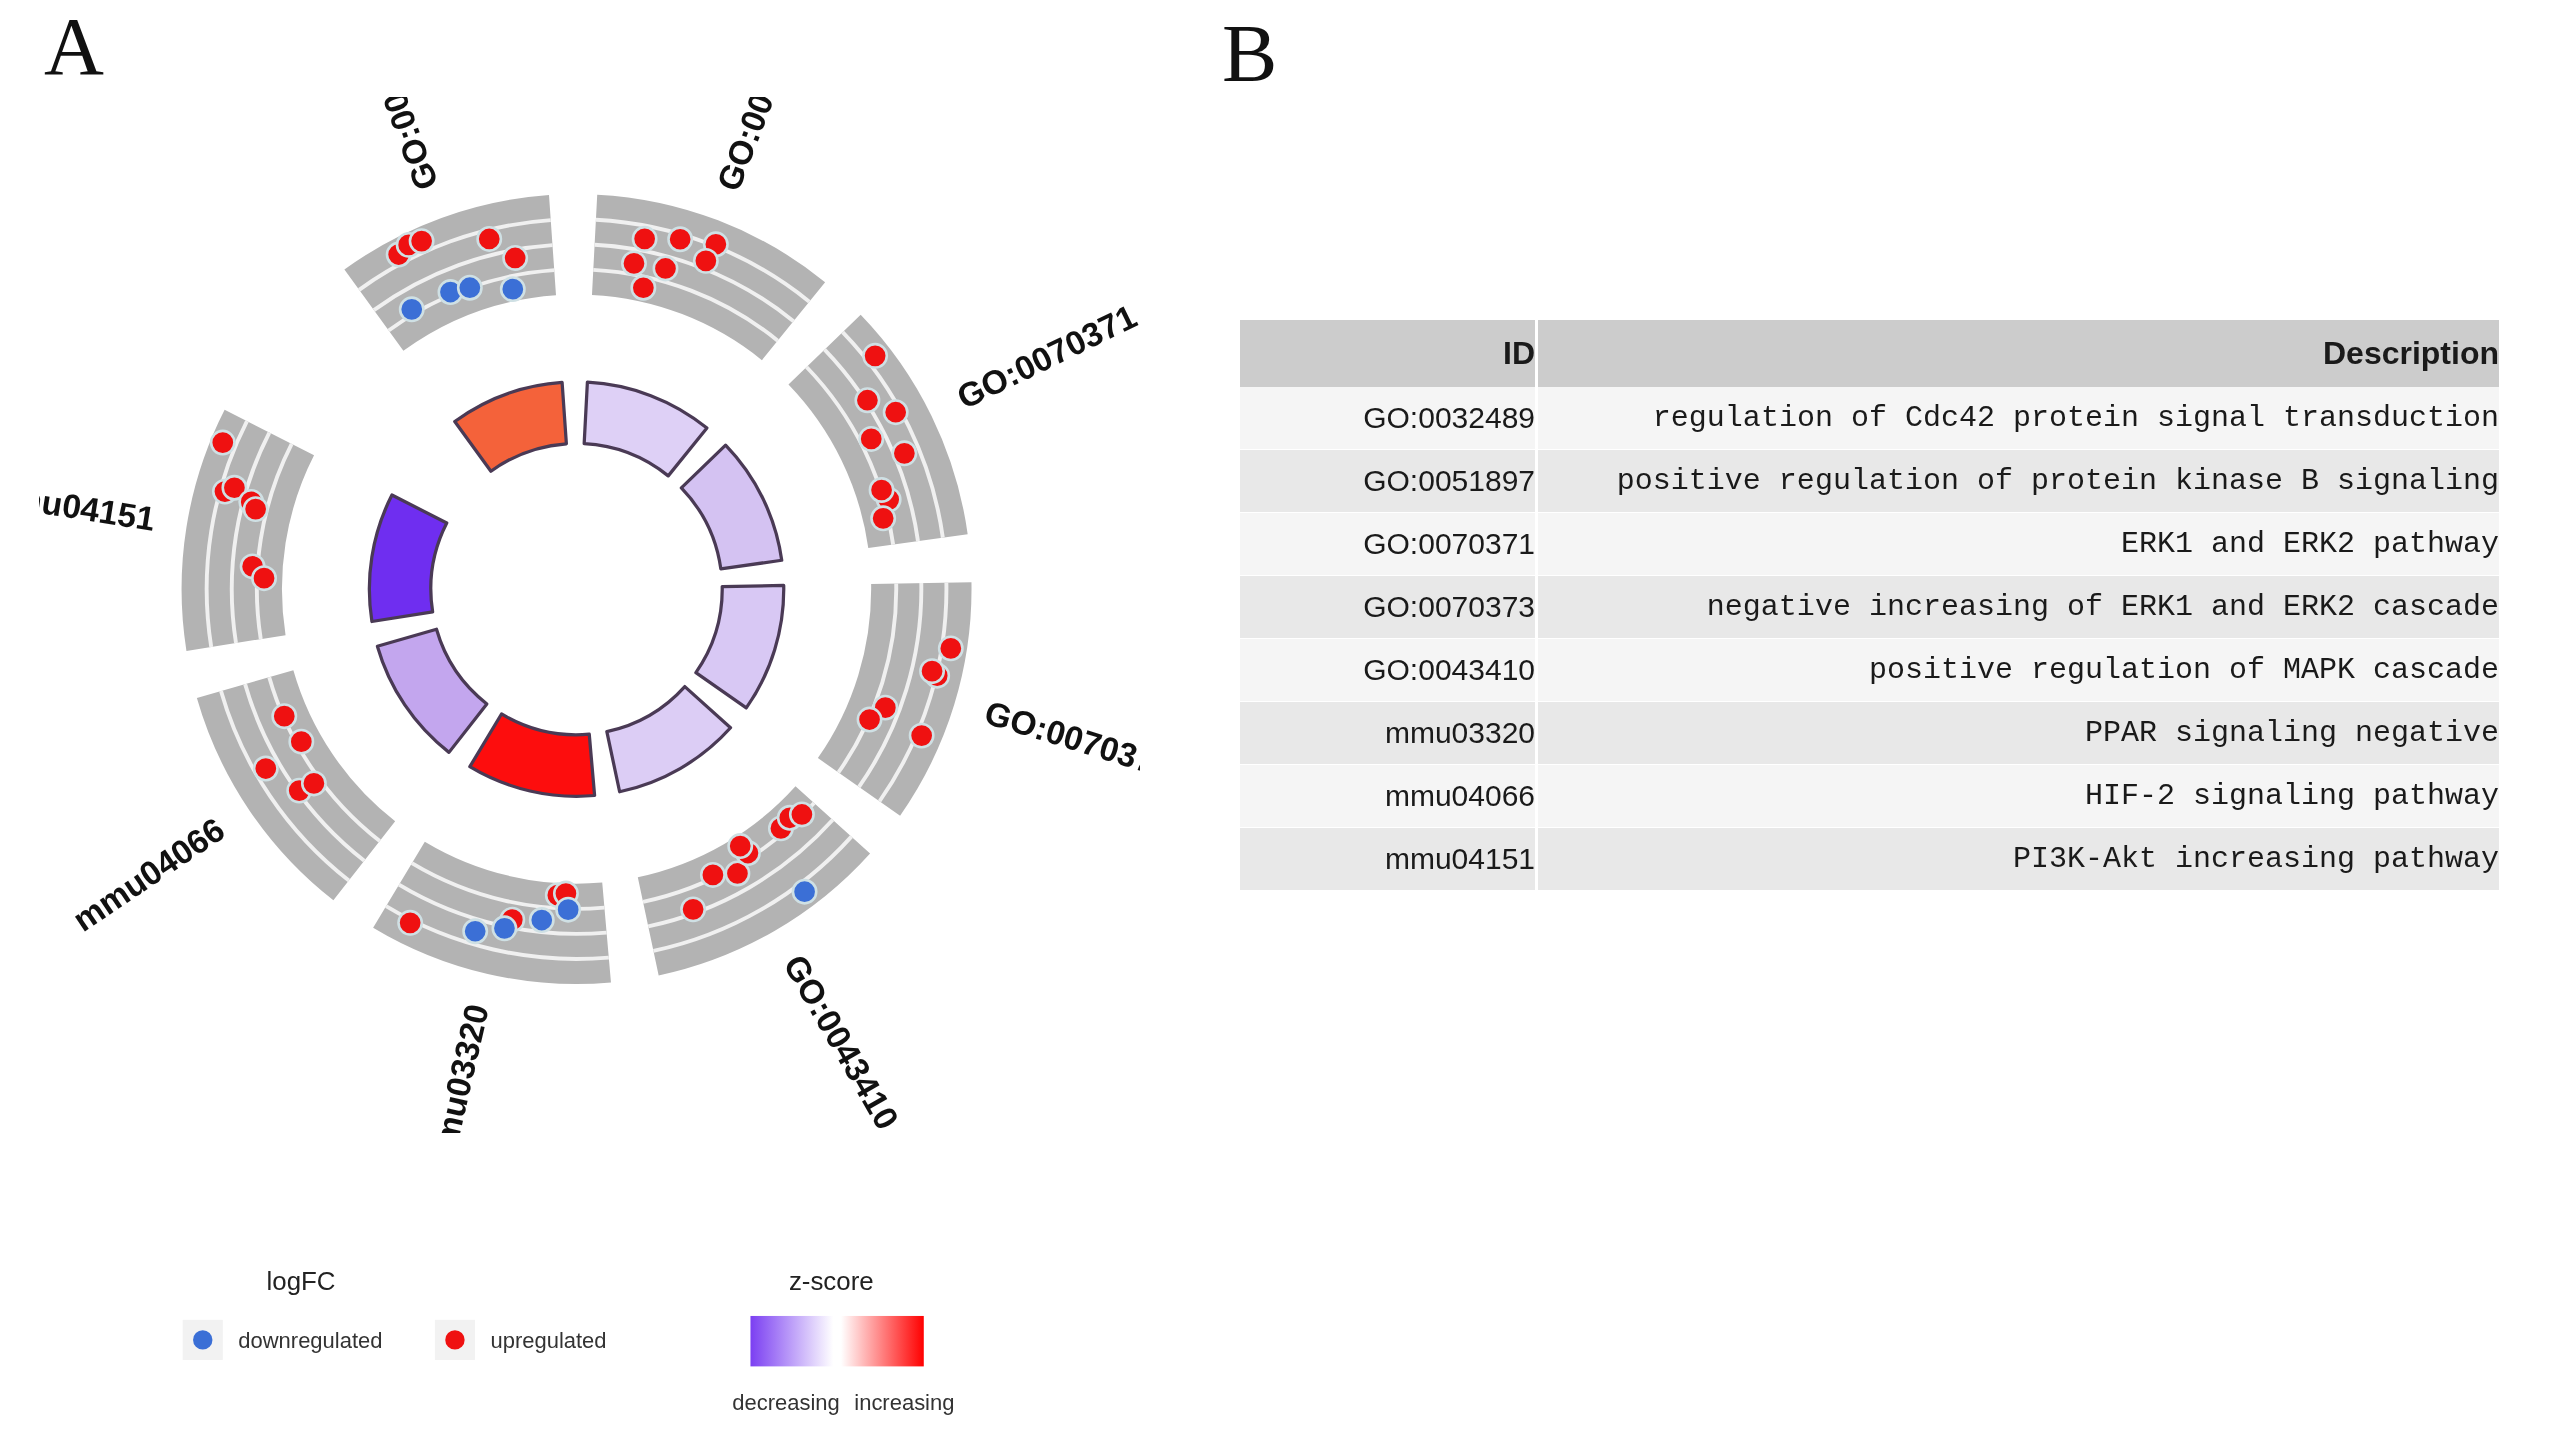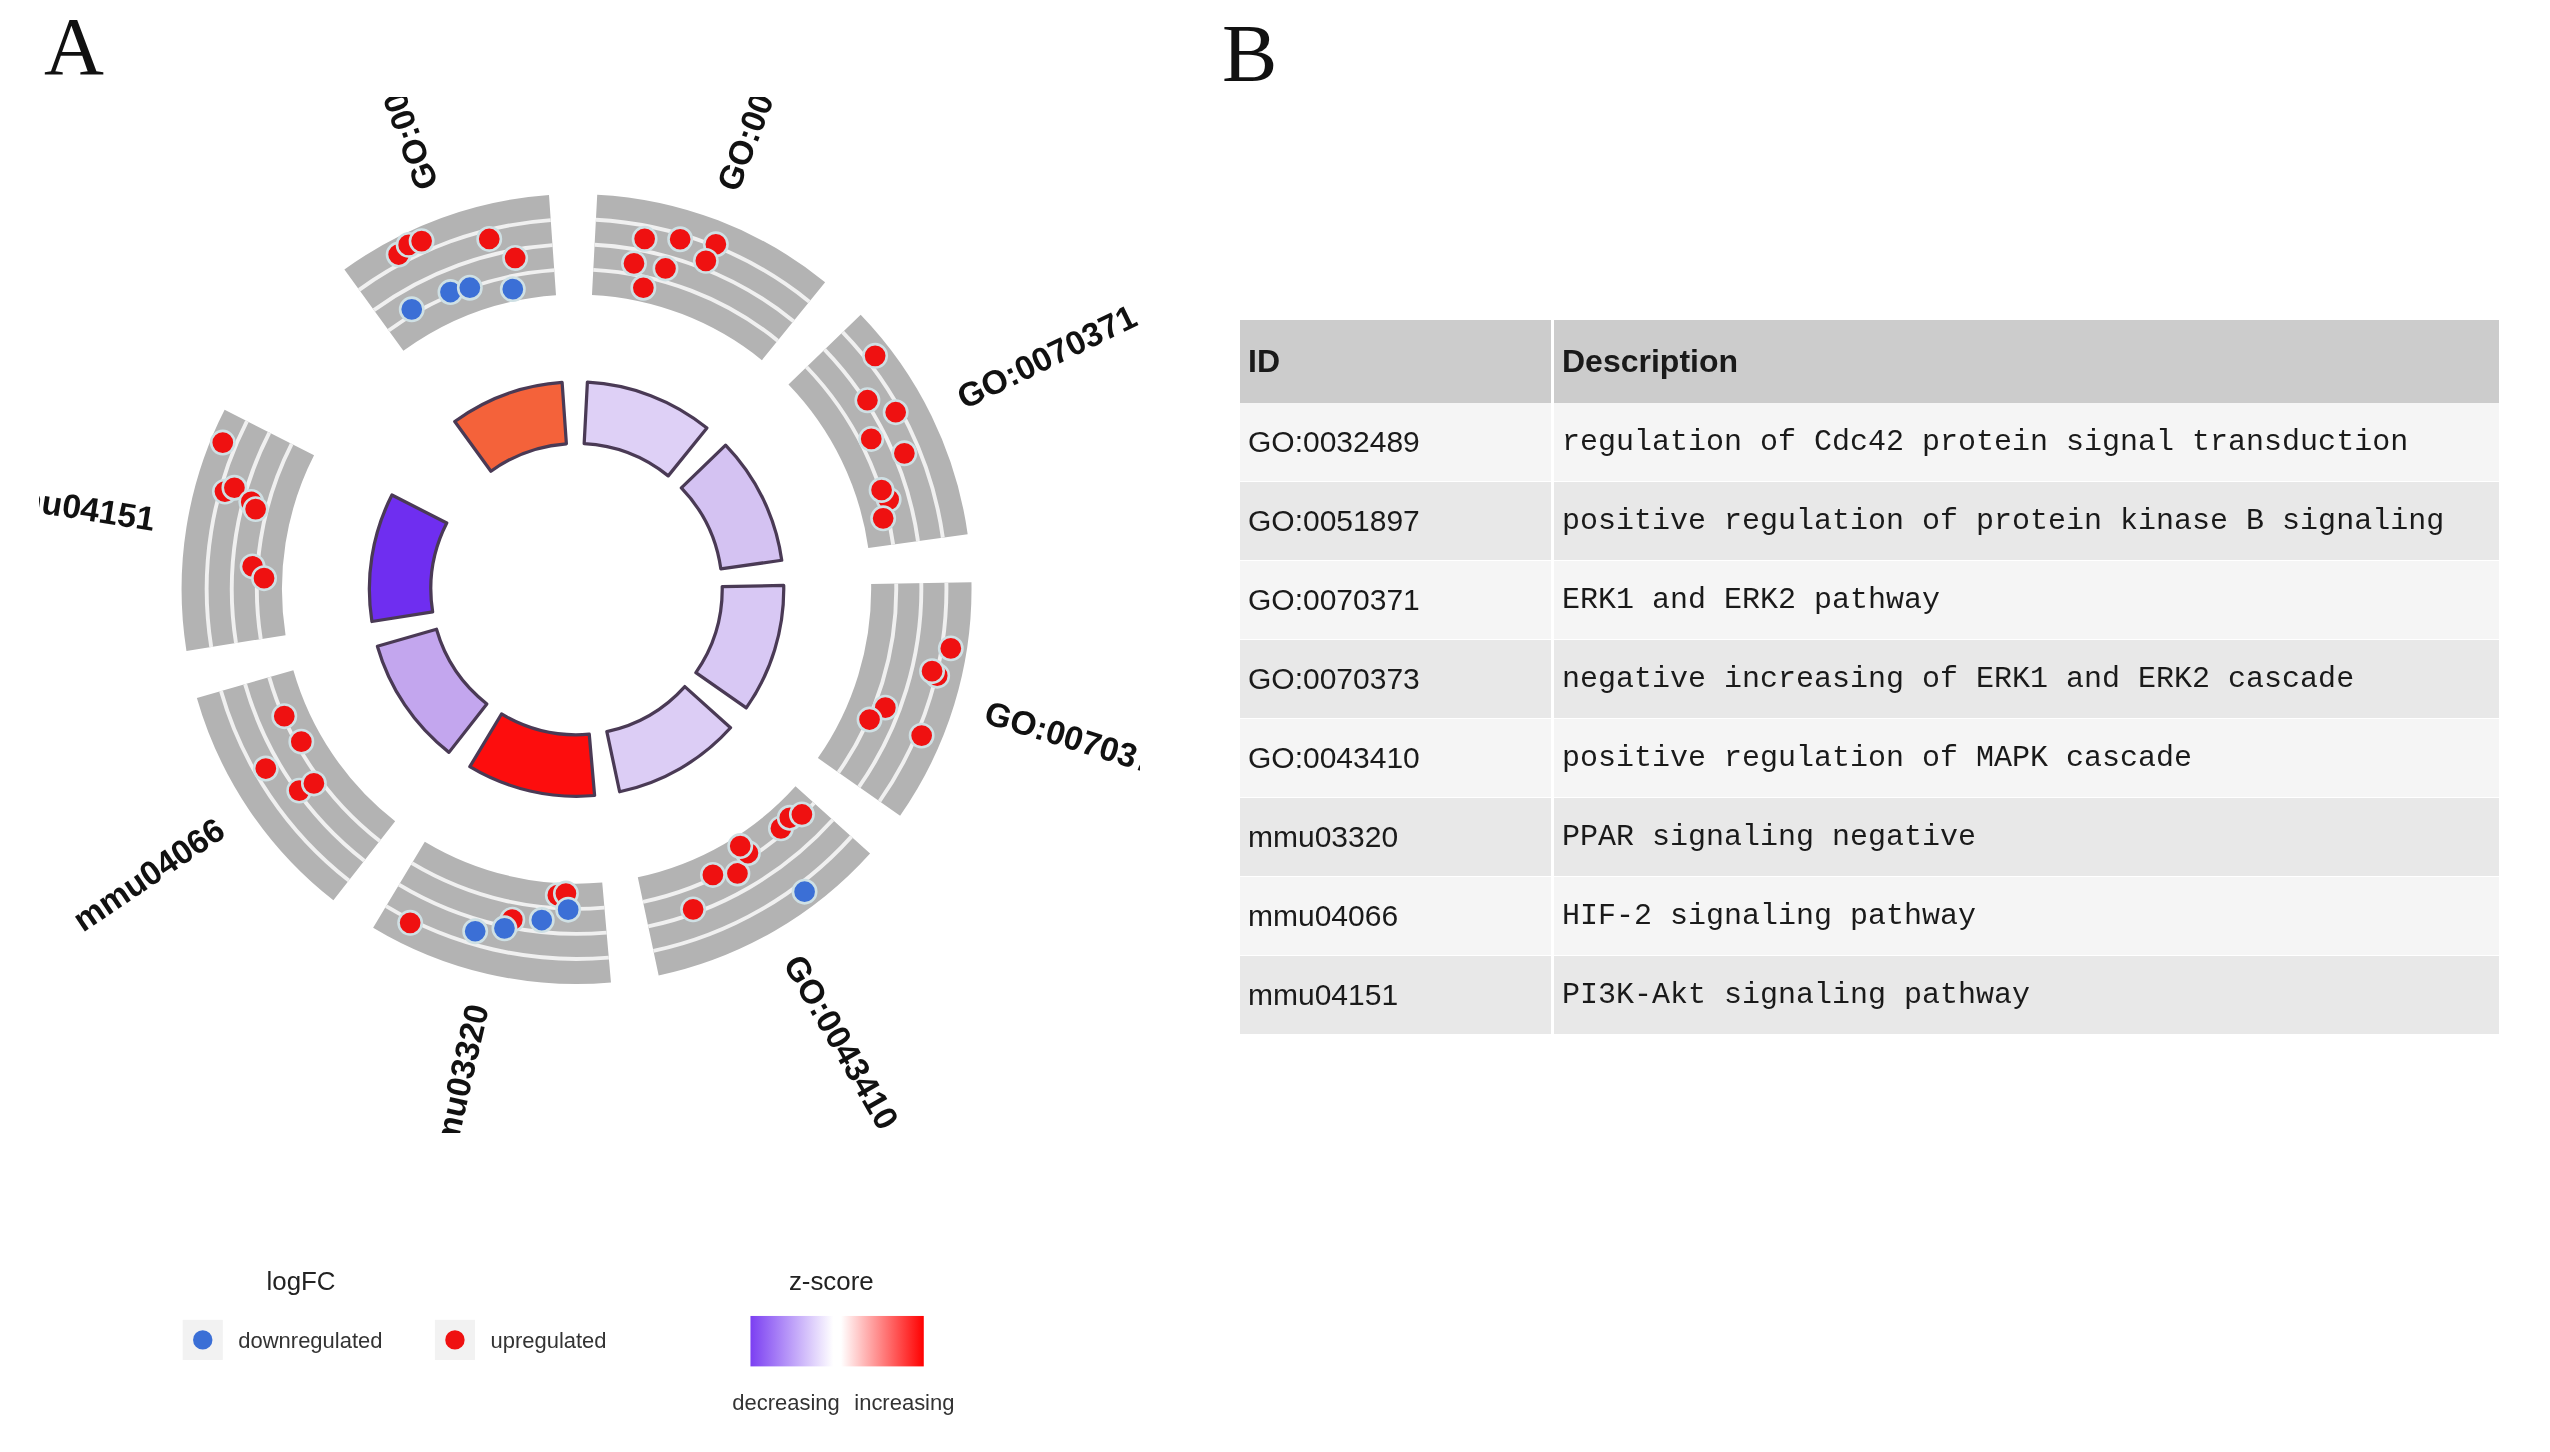--- a/index.html
+++ b/index.html
@@ -10,21 +10,21 @@
                font-size:83px;color:#111;line-height:1;}
   #panel-a-label{left:44px;top:5.2px;}
   #panel-b-label{left:1222px;top:11.7px;}
 
   #circle-plot{position:absolute;left:39px;top:97px;width:1101px;height:1036px;}
   #legend{position:absolute;left:129px;top:1250px;width:1036px;height:194px;}
 
   
   #table-wrap{position:absolute;left:1240px;top:320px;width:1259px;}
   table{border-collapse:collapse;width:100%;table-layout:fixed;}
-  th,td{padding:8px;margin:0;text-align:left;vertical-align:middle;
+  th,td{padding:0;margin:0;text-align:right;vertical-align:middle;
         font-size:30px;color:#1a1a1a;height:62px;
         font-family:"Liberation Sans",sans-serif;}
   thead th{background:#cccccc;font-weight:bold;height:67px;font-size:32px;}
   th.col-id,td.col-id{width:295px;border-right:3.9px solid #ffffff;}
   tbody tr:nth-child(odd)  td{background:#f5f5f5;}
   tbody tr:nth-child(even) td{background:#e8e8e8;}
   tbody tr td.col-id{border-bottom:1.9px solid #ffffff;}
   tbody tr td.col-desc{border-bottom:1.9px solid #ffffff;font-family:Liberation Mono, monospace;}
 </style>
 </head>
@@ -213,18 +213,18 @@
         <tr>
           <td class="col-id">mmu03320</td>
           <td class="col-desc">PPAR signaling negative</td>
         </tr>
         <tr>
           <td class="col-id">mmu04066</td>
           <td class="col-desc">HIF-2 signaling pathway</td>
         </tr>
         <tr>
           <td class="col-id">mmu04151</td>
-          <td class="col-desc">PI3K-Akt signaling pathway</td>
+          <td class="col-desc">PI3K-Akt increasing pathway</td>
         </tr>
       </tbody>
   </table>
 </div>
 
 
 </body></html>

